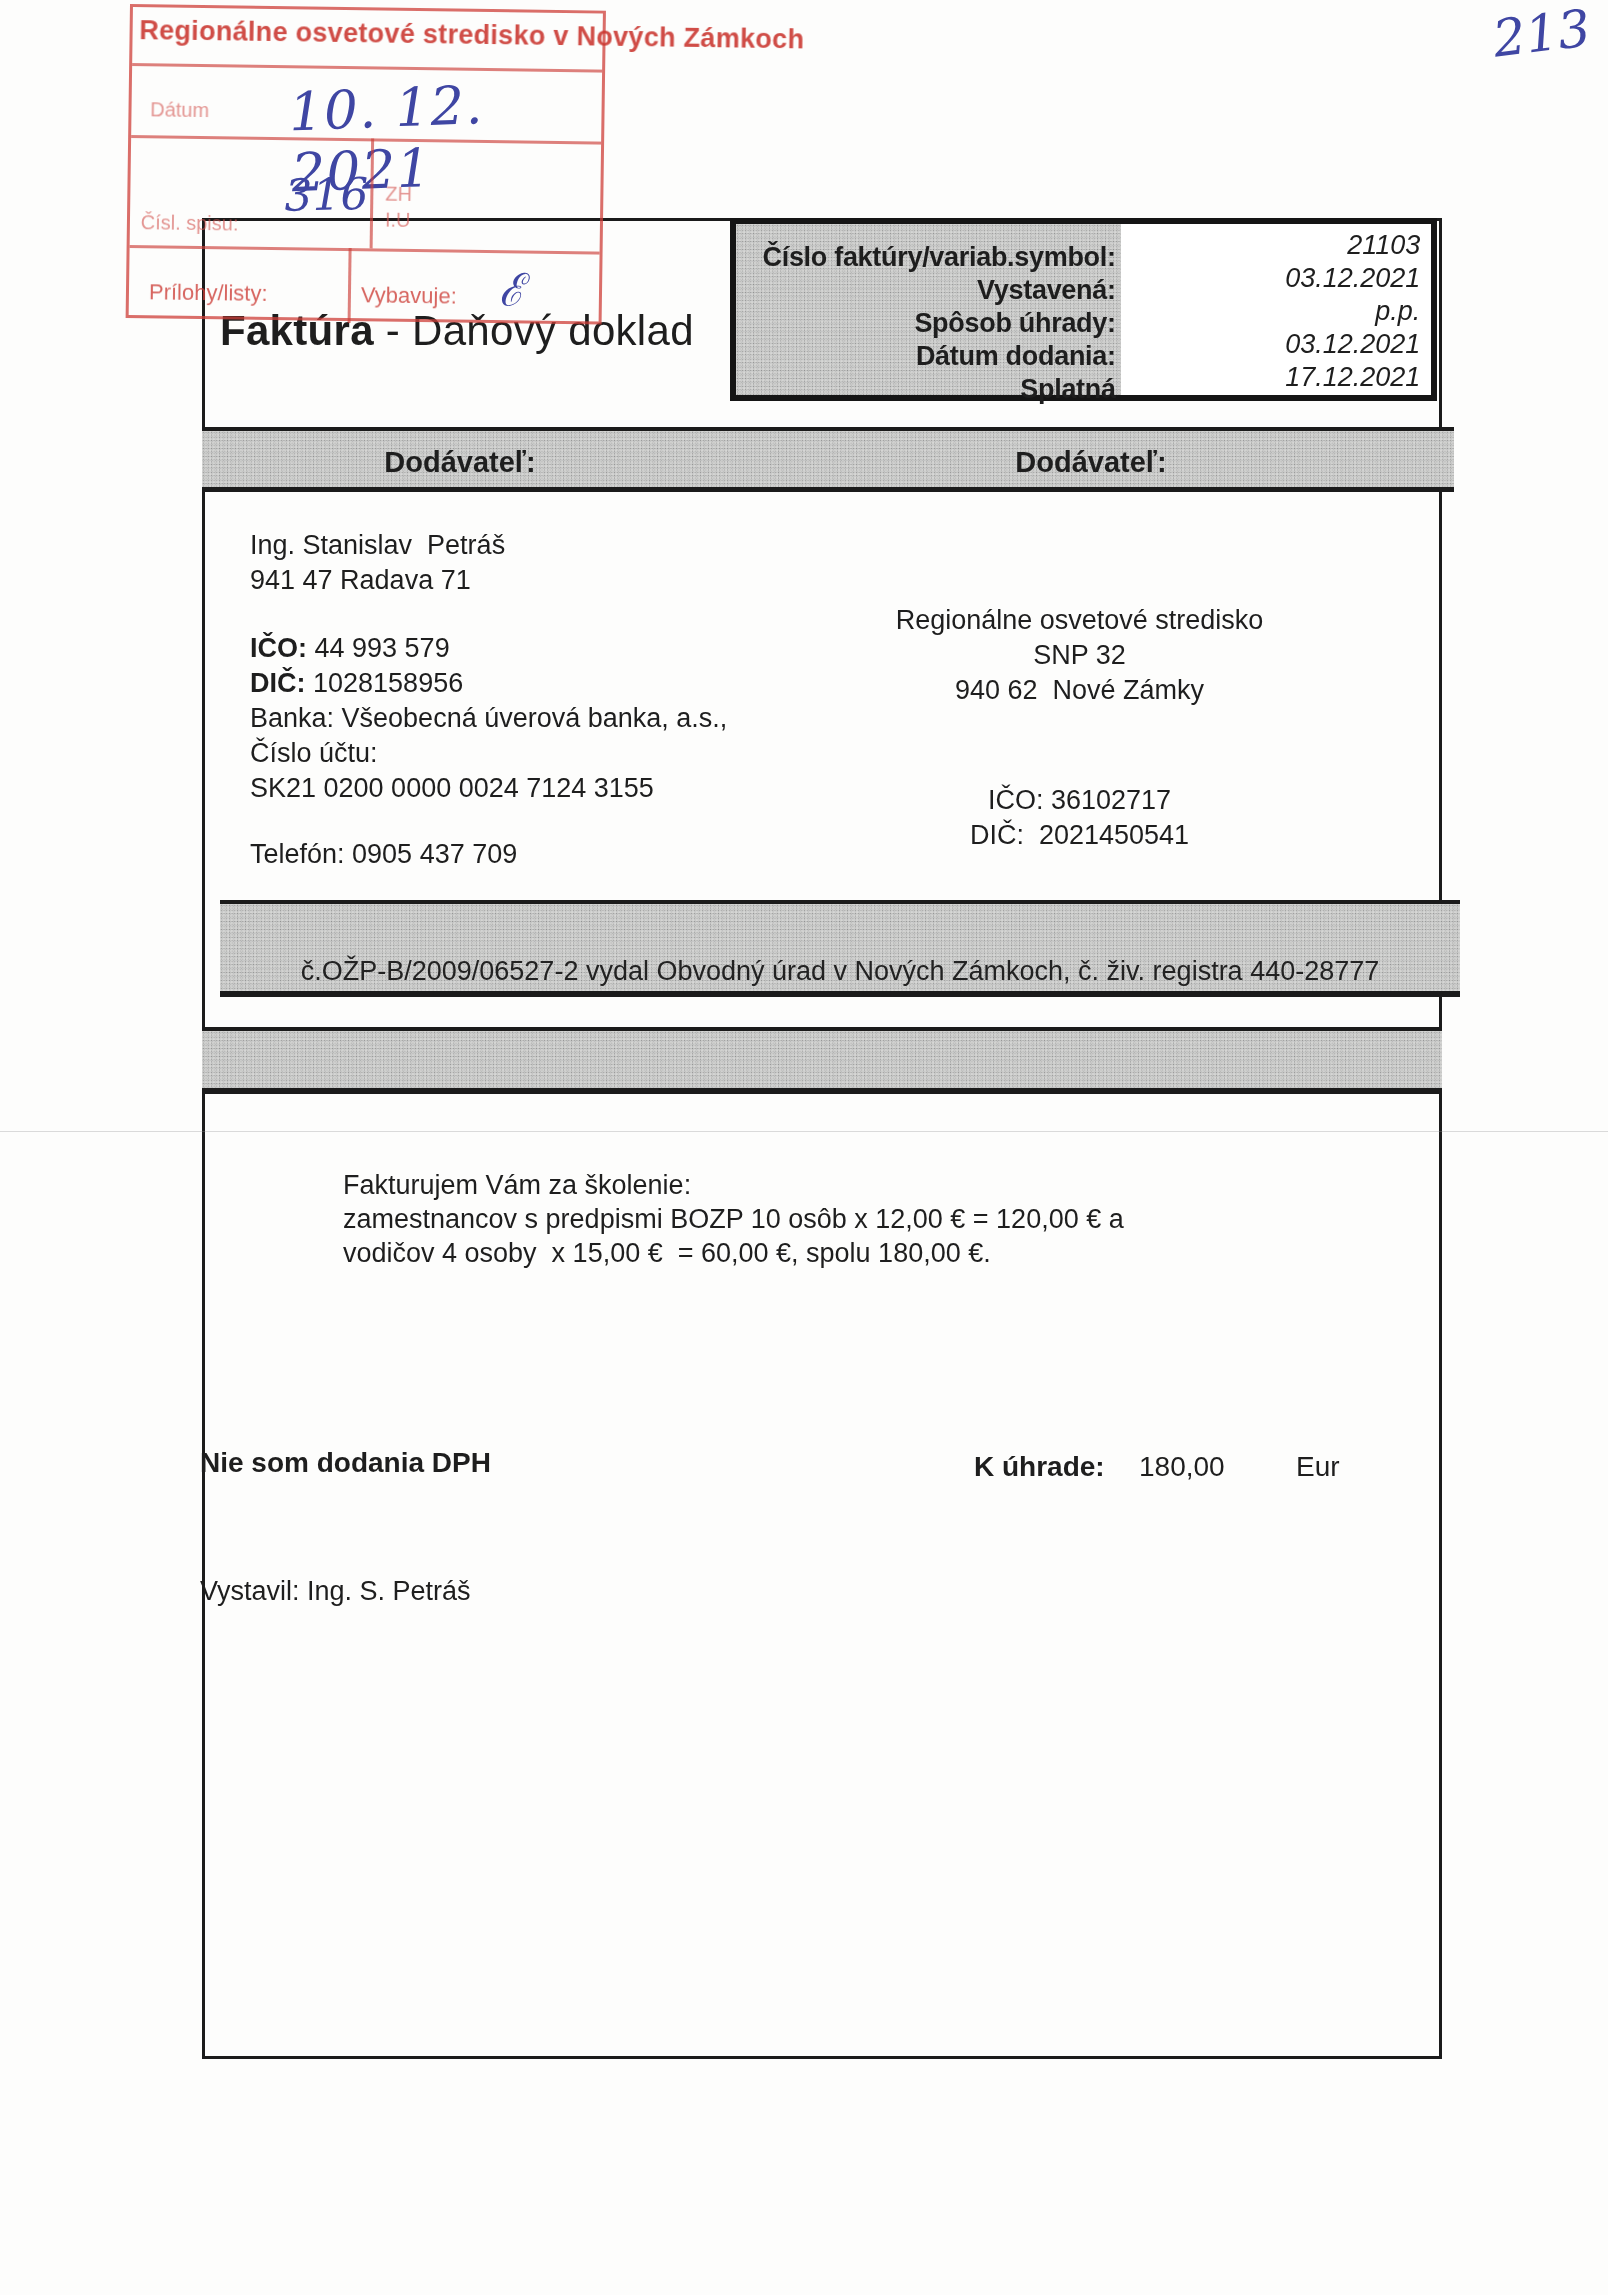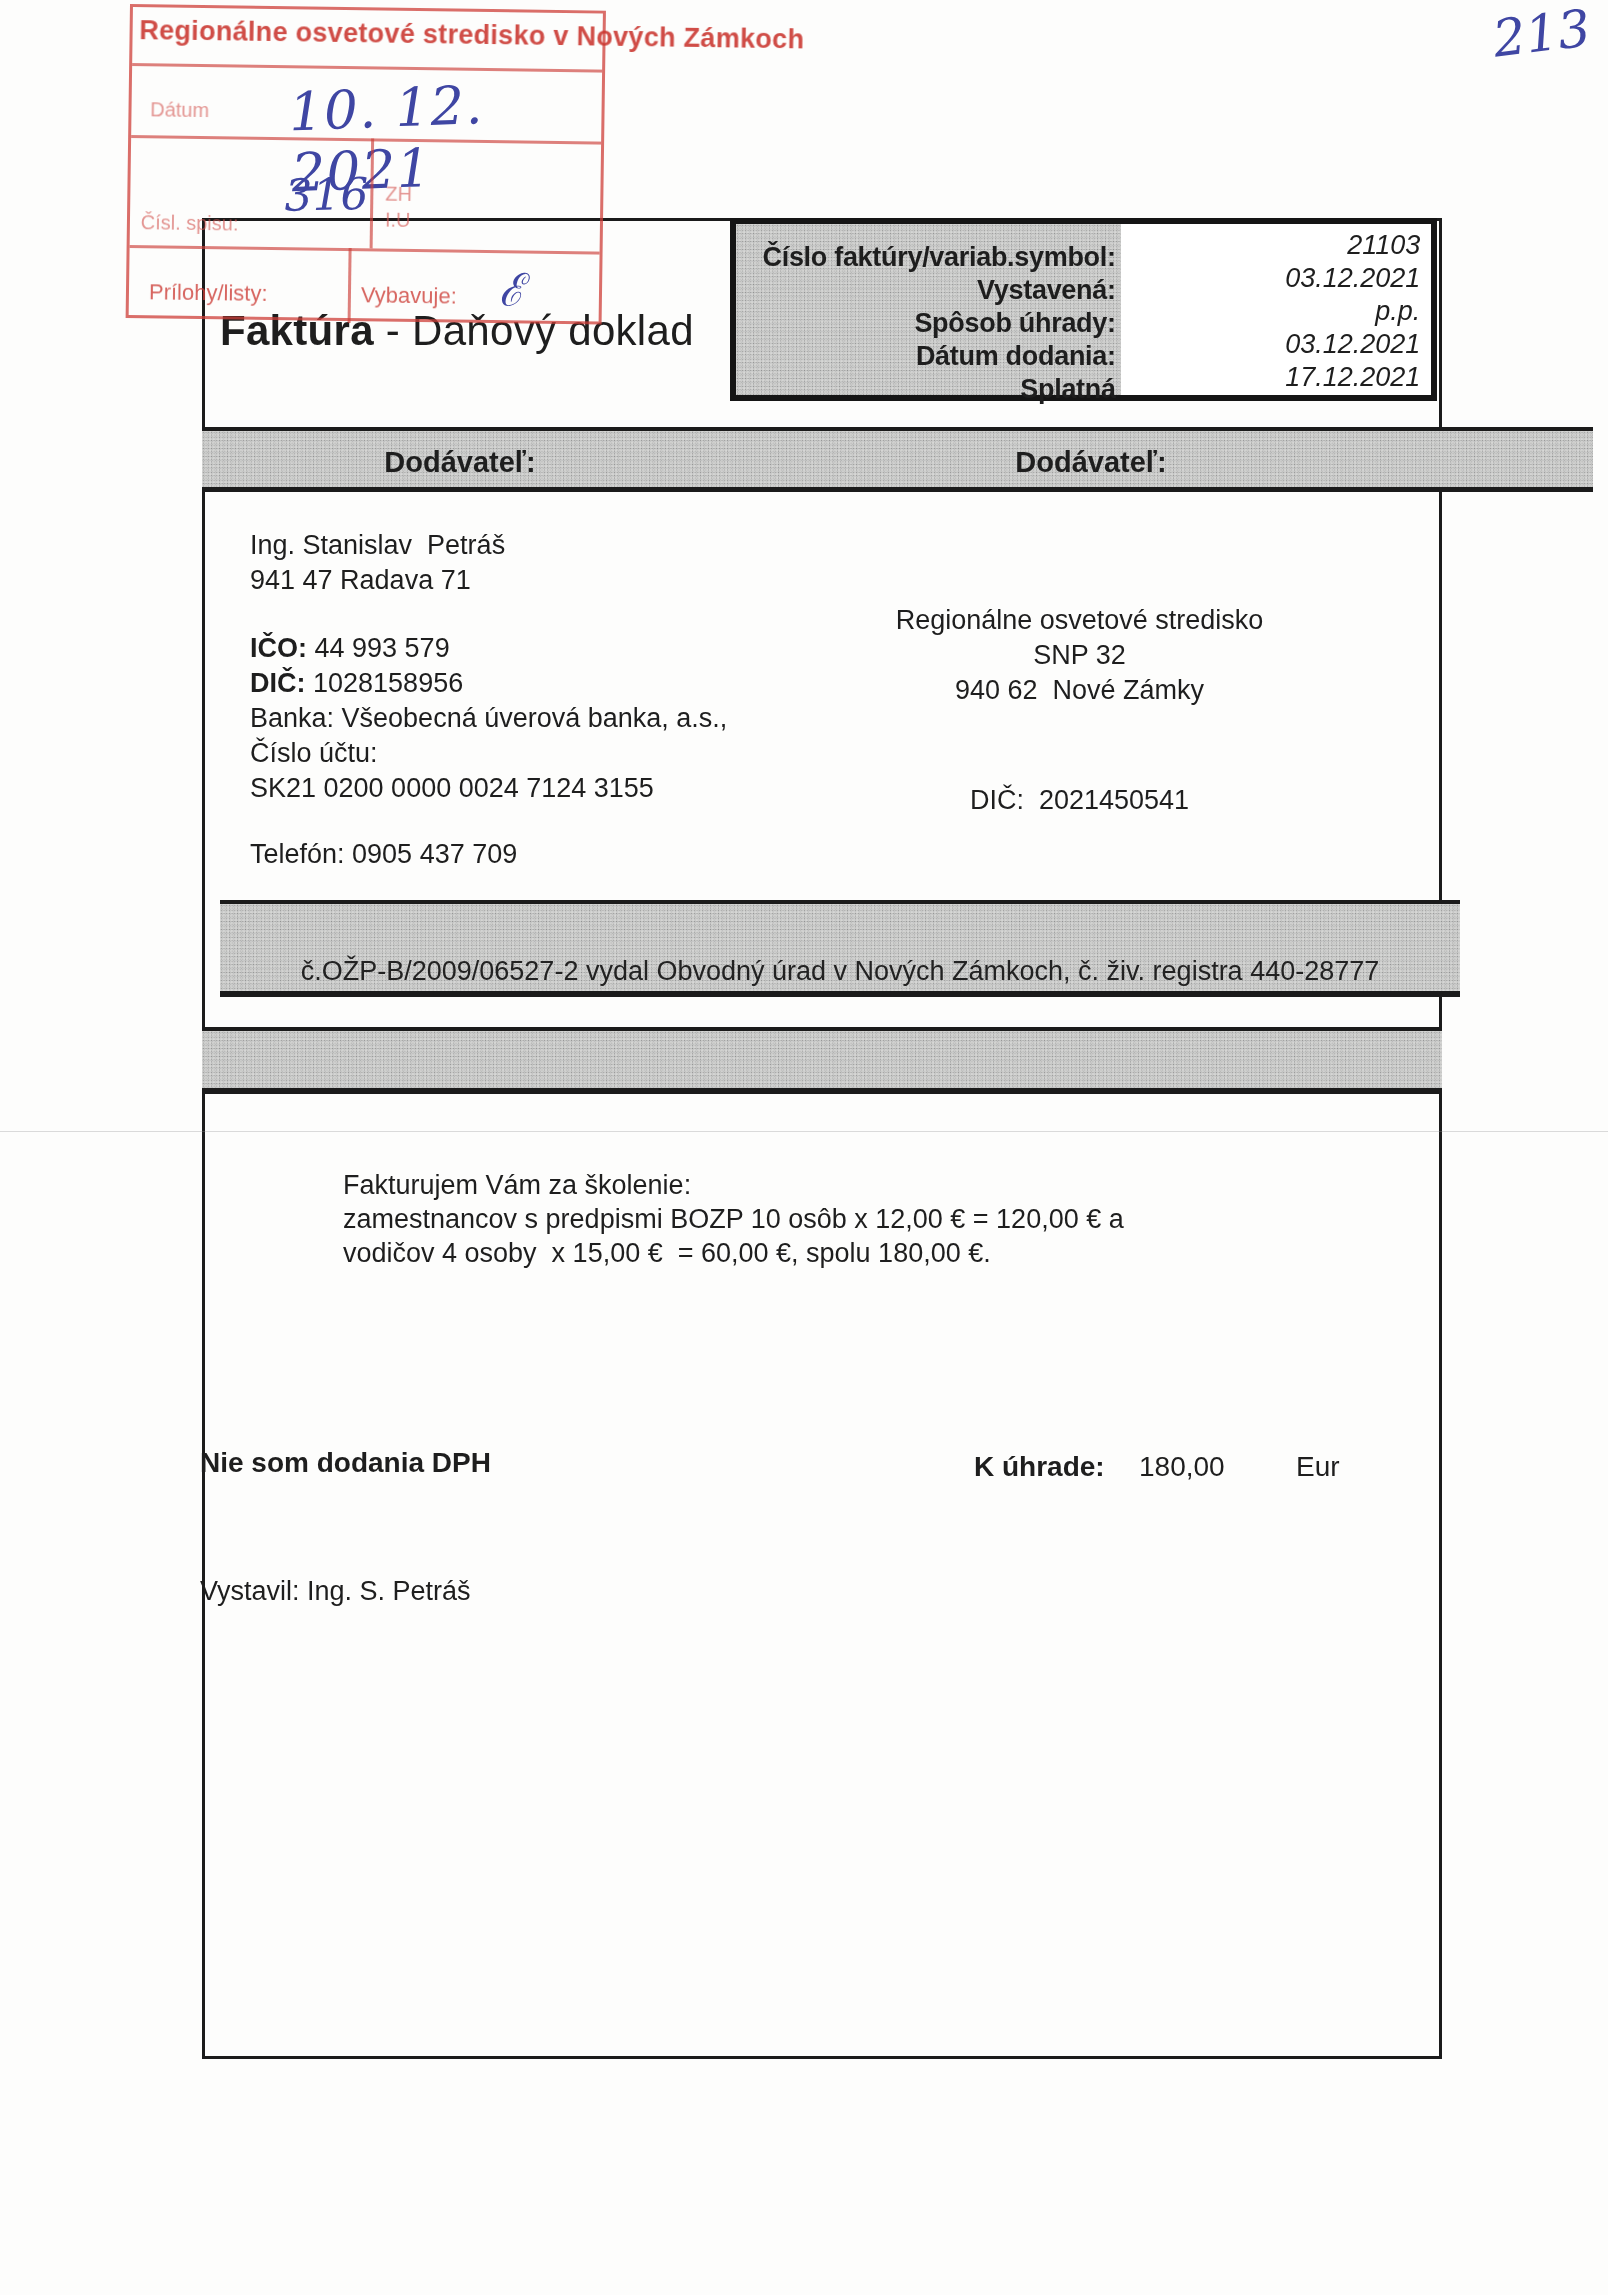--- a/index.html
+++ b/index.html
@@ -45,21 +45,21 @@
   .hb-row { height:33px; line-height:33px; text-align:right; font-size:27px; white-space:nowrap; }
   .hb-labels .hb-row { font-weight:bold; padding-right:5.3px; letter-spacing:-0.3px; }
   .hb-values .hb-row { padding-right:10.7px; }
 
   
   .doc-title { position:absolute; left:220px; top:307px; font-size:42px; letter-spacing:0.3px; }
   .doc-title .t-bold { font-weight:bold; }
 
   
   .parties-band {
-    position:absolute; left:202px; top:427px; width:1391px; height:65px;
+    position:absolute; left:202px; top:427px; width:1252px; height:65px;
     border-top:4px solid #1b1b1b; border-bottom:5.3px solid #1b1b1b;
   }
   .parties-band .band-label {
     position:absolute; top:14.7px; transform:translateX(-50%);
     font-size:29px; font-weight:bold;
   }
   .band-label.supplier { left:258px; }
   .band-label.customer { left:889px; }
 
   
@@ -183,20 +183,21 @@
     <div class="line">SK21 0200 0000 0024 7124 3155</div>
     <div class="sp2"></div>
     <div class="line">Telefón: 0905 437 709</div>
   </div>
 
   <div class="customer-block">
     <div class="line">Regionálne osvetové stredisko</div>
     <div class="line">SNP 32</div>
     <div class="line">940 62  Nové Zámky</div>
     <div class="spc"></div>
+    <div class="line">IČO: 36102717</div>
     <div class="line">DIČ:  2021450541</div>
   </div>
 
   <div class="band1 dither">
     <div class="band-text">č.OŽP-B/2009/06527-2 vydal Obvodný úrad v Nových Zámkoch, č. živ. registra 440-28777</div>
   </div>
 
   <div class="band2 dither"></div>
 
   <div class="scan-line"></div>

